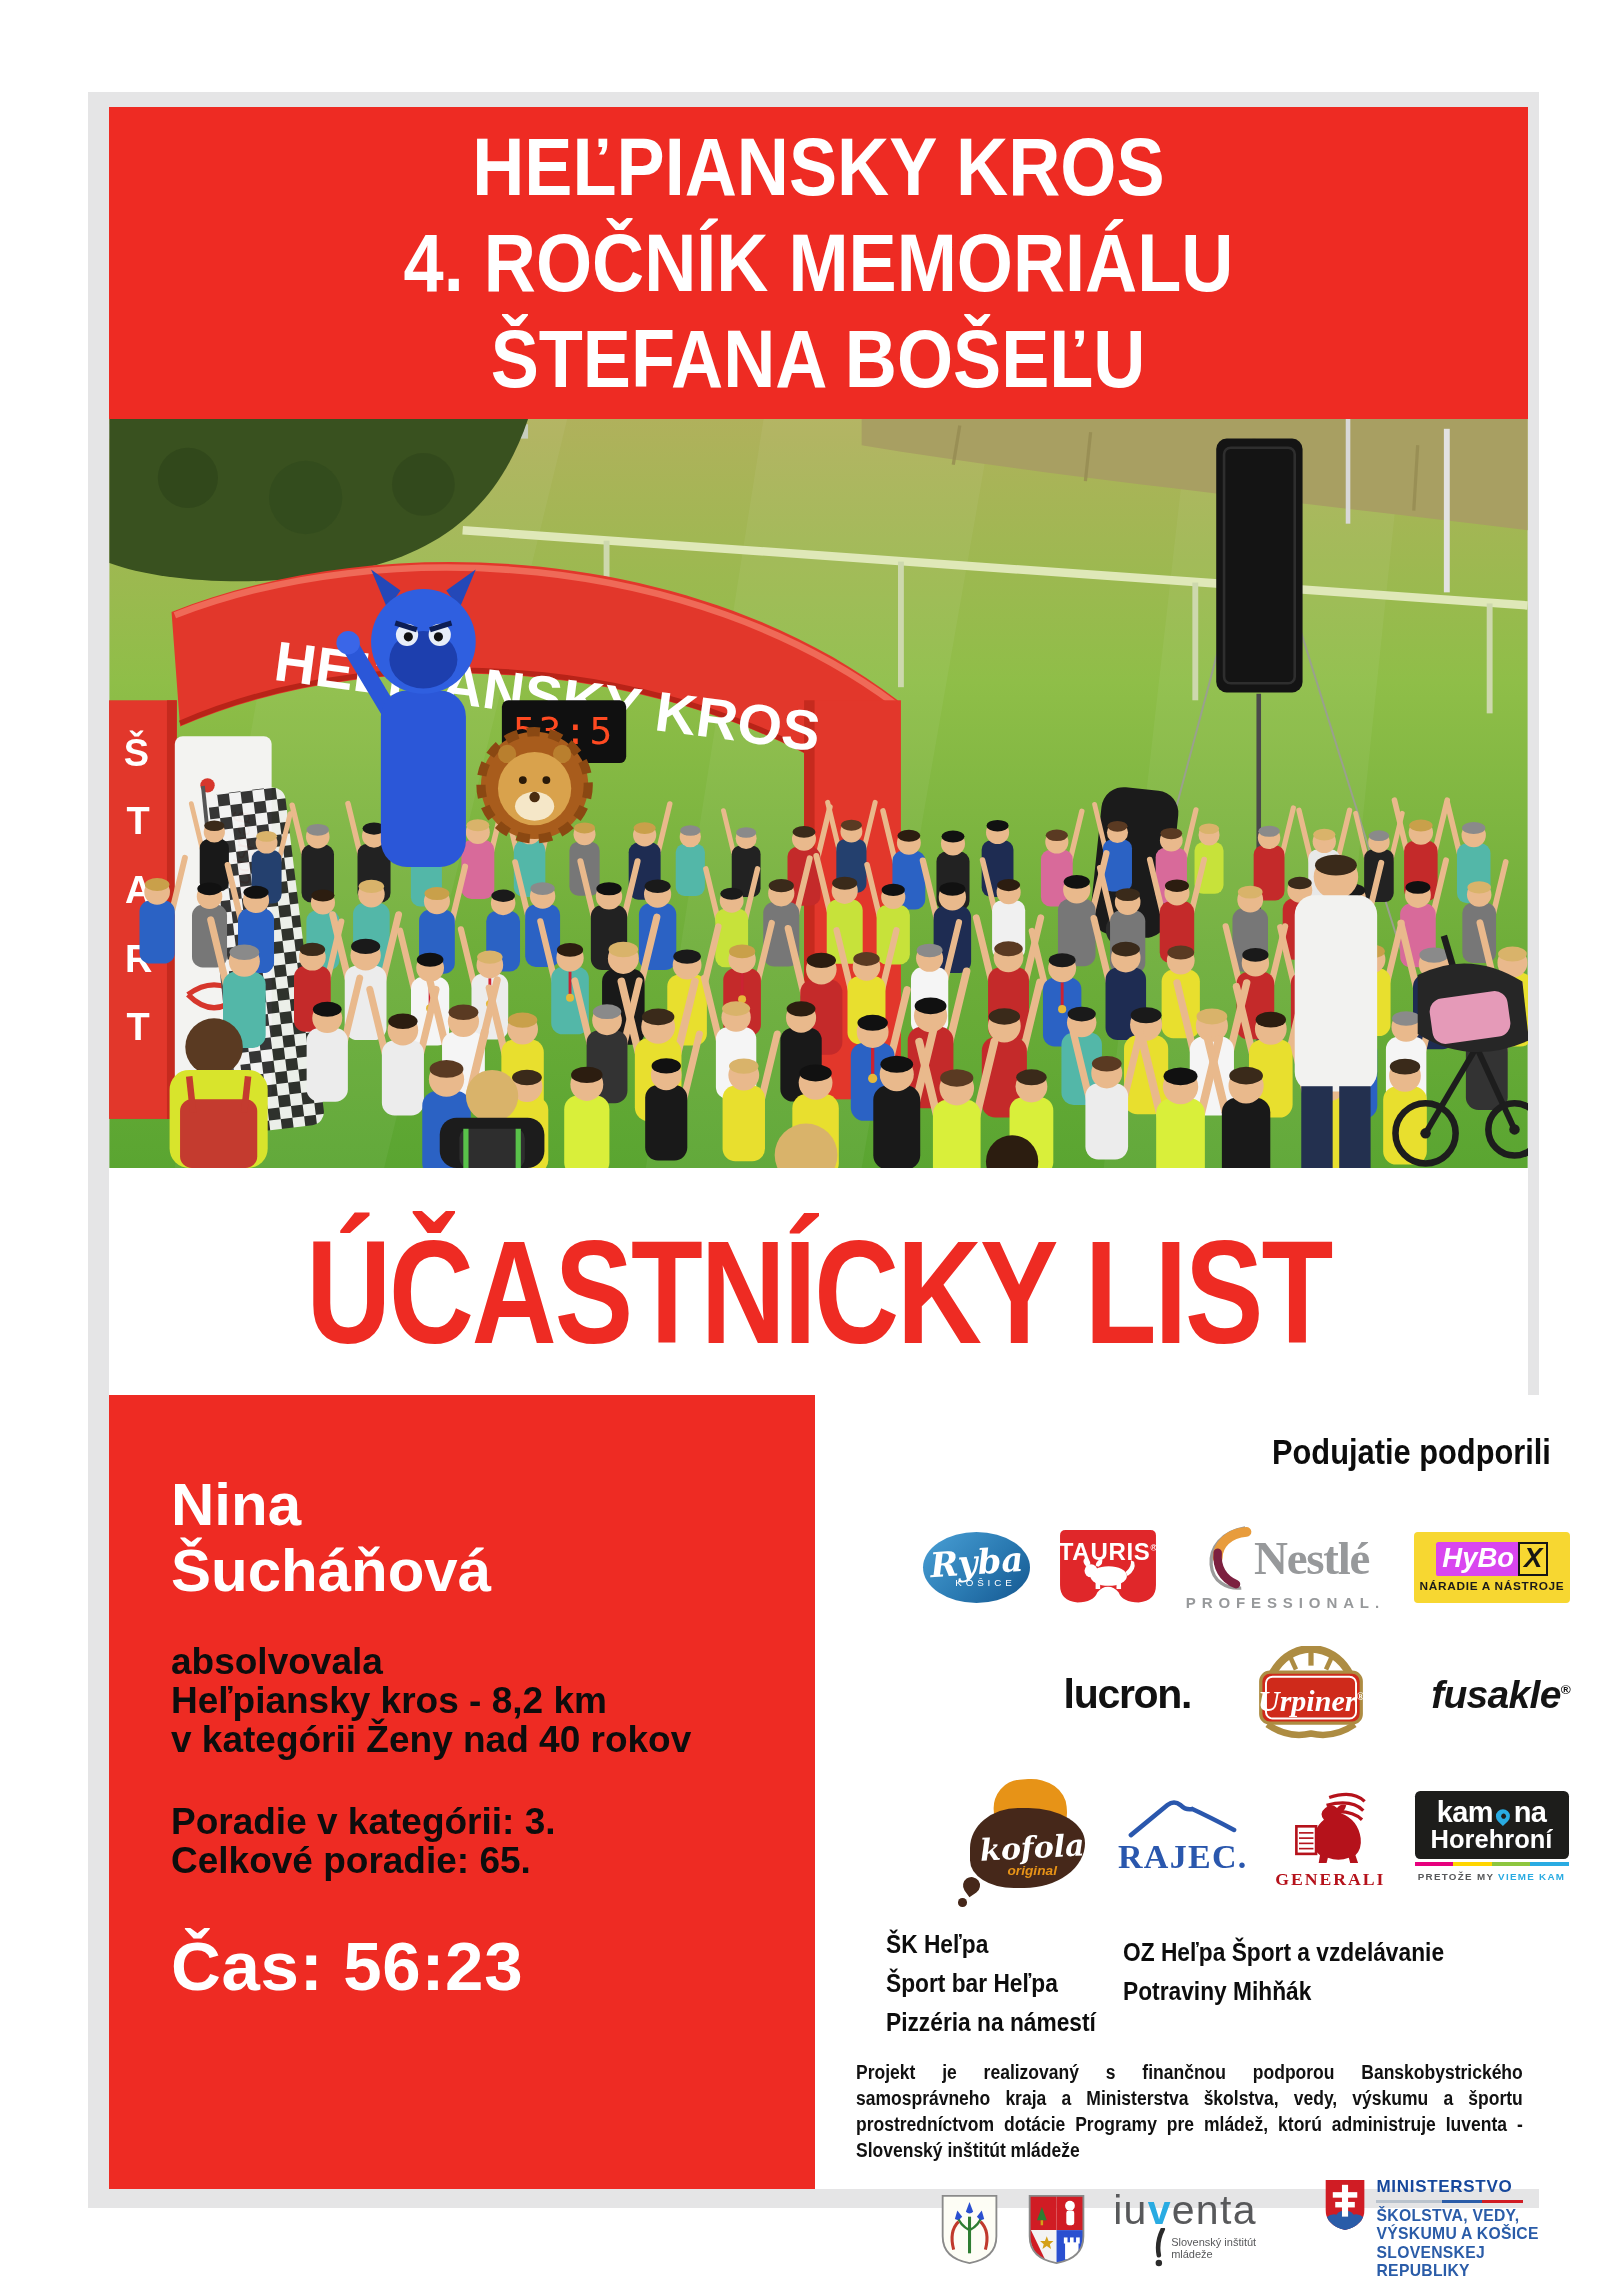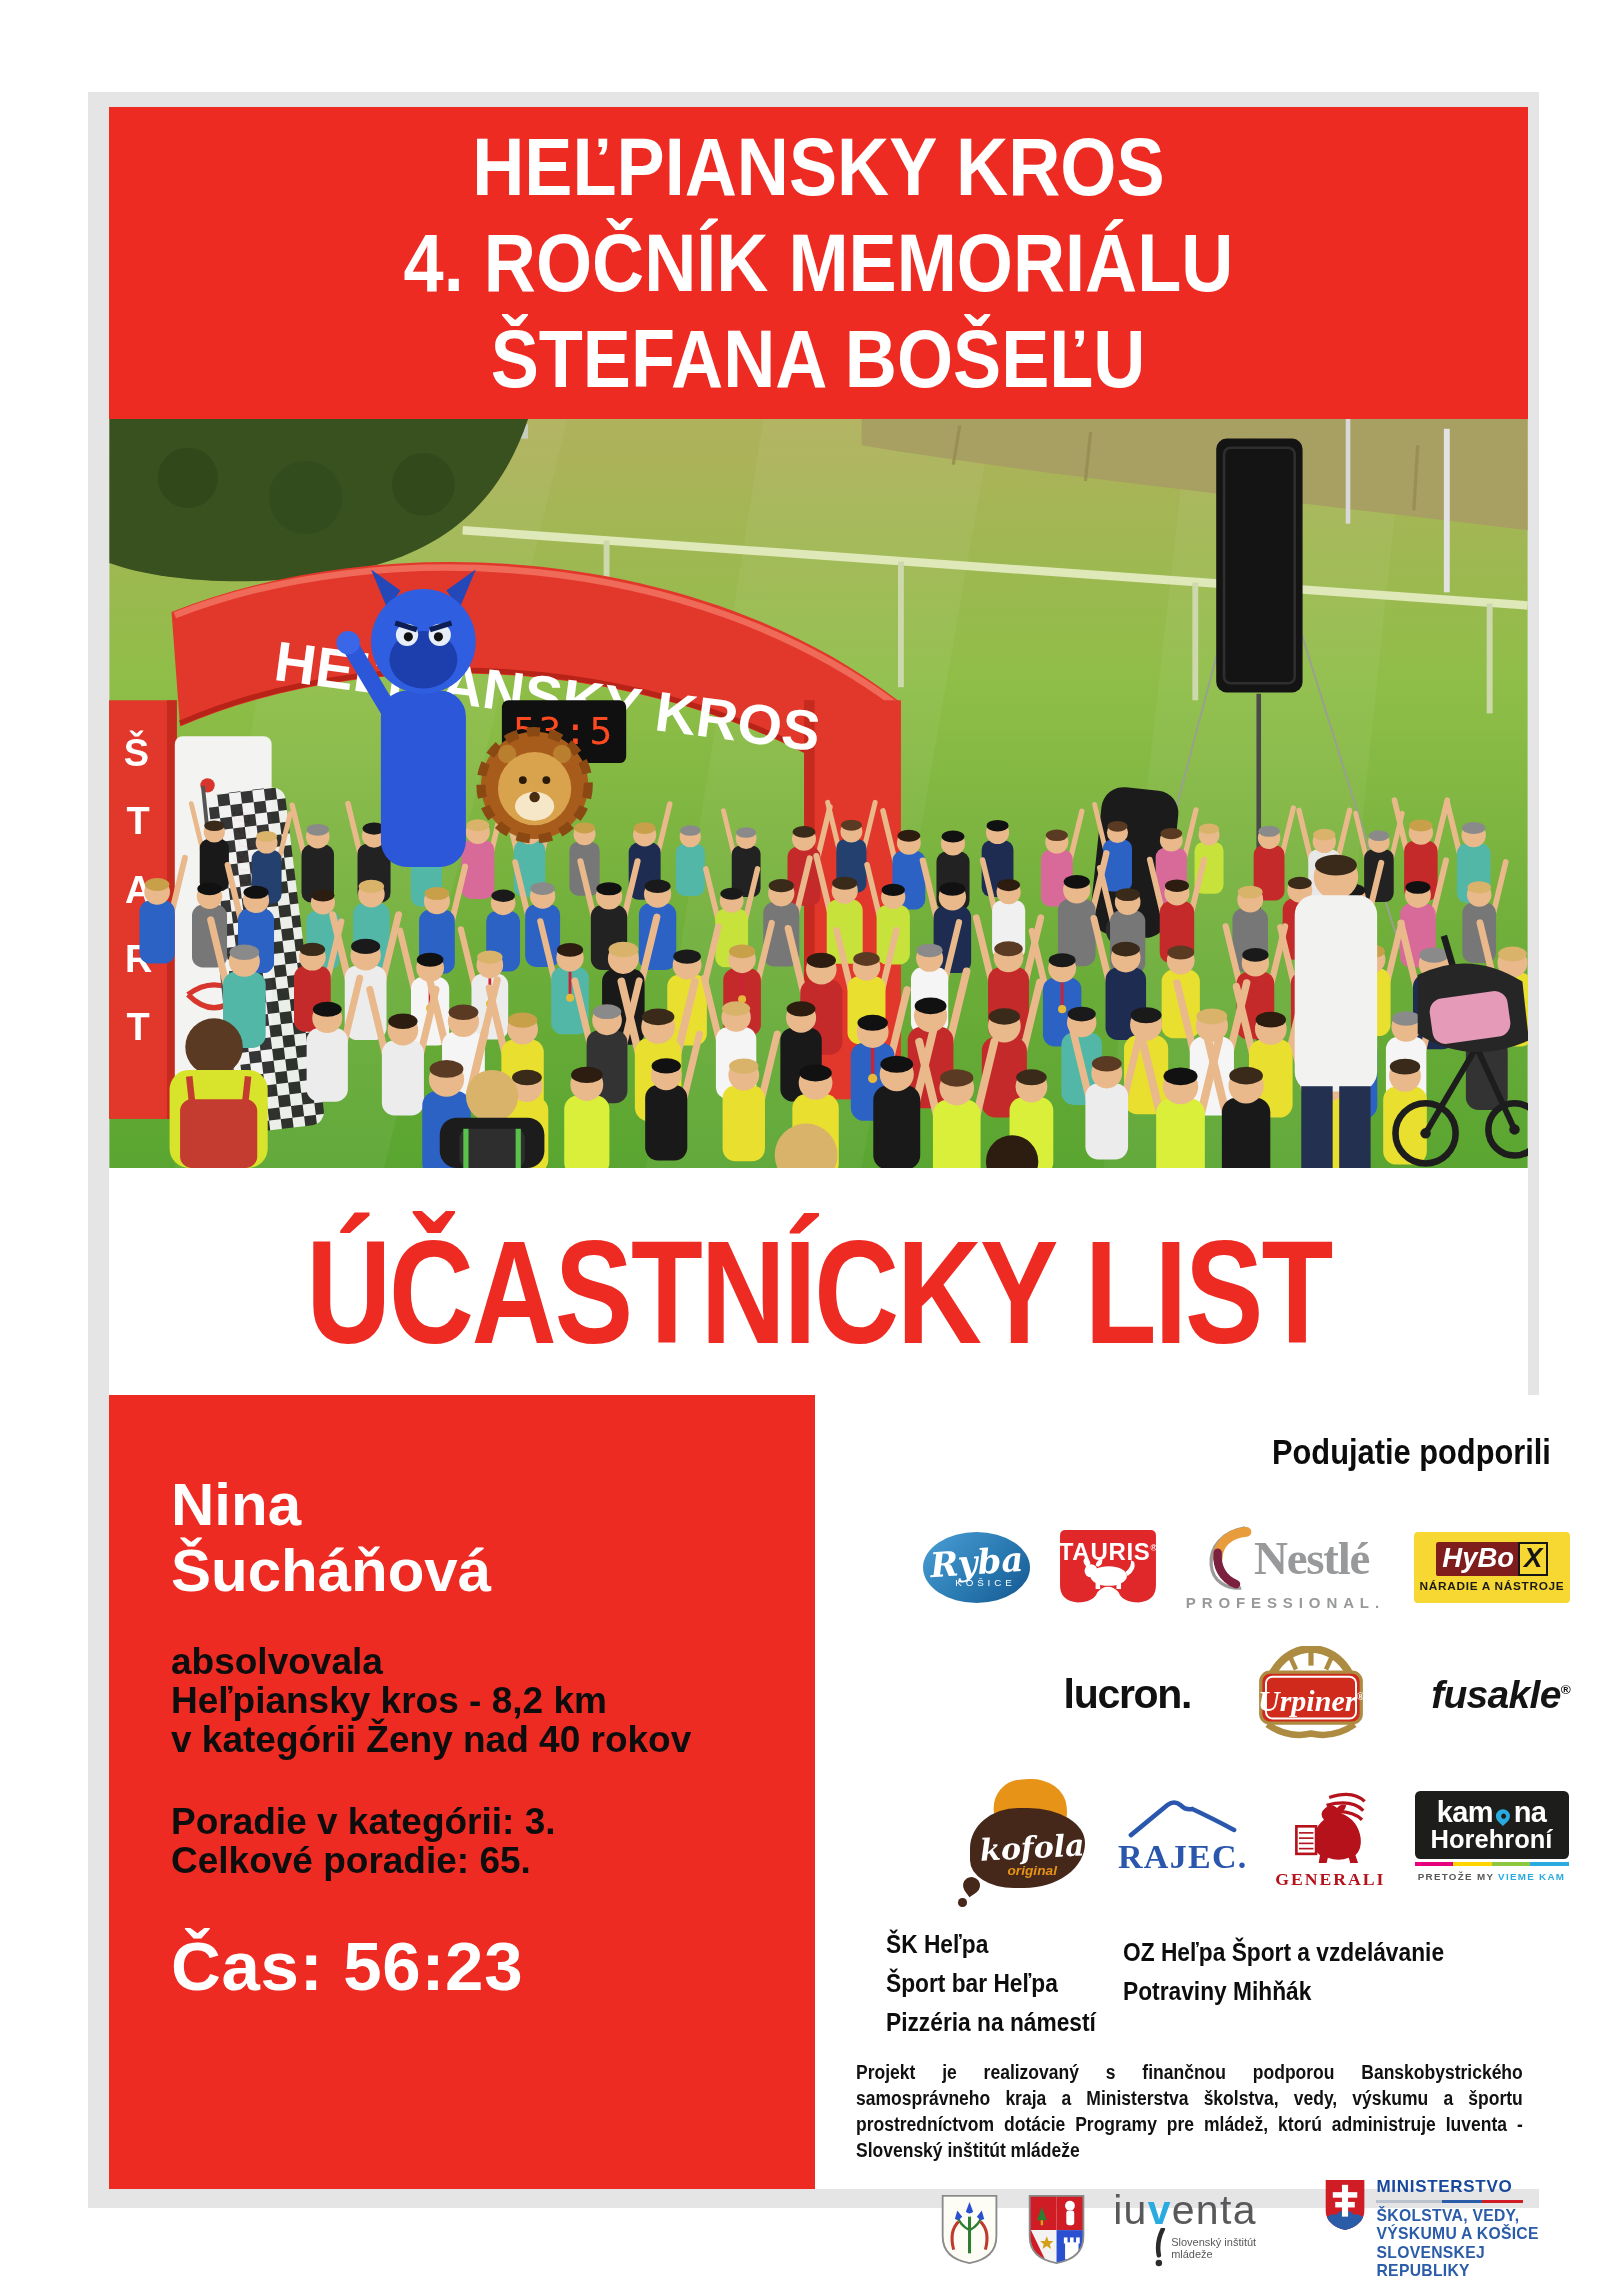--- a/index.html
+++ b/index.html
@@ -54,21 +54,21 @@
   .tauris-text{position:absolute;left:0;top:9.2px;width:100%;text-align:center;color:#fff;
                font-weight:bold;font-size:24px;letter-spacing:0.7px;}
   .nestle{display:flex;flex-direction:column;align-items:center;}
   .nestle-top{display:flex;align-items:center;gap:1.3px;}
   .nestle-name{font-family:"Liberation Serif","DejaVu Serif",serif;font-weight:bold;
                font-size:47px;color:var(--nestle_text);letter-spacing:-1.3px;}
   .nestle-sub{font-size:15px;letter-spacing:5.9px;color:var(--nestle_text);margin-top:2.6px;font-weight:bold;}
   .hybox{width:156px;height:71px;background:var(--hybox);border-radius:3.9px;
          display:flex;flex-direction:column;align-items:center;justify-content:center;gap:3.9px;}
   .hybox-top{display:flex;align-items:stretch;}
-  .hybox-black{background:#7f1d1d;color:#fff;font-weight:bold;font-style:italic;
+  .hybox-black{background:#d946ef;color:#fff;font-weight:bold;font-style:italic;
                font-size:27.5px;line-height:1;padding:2.6px 3.9px 3.9px 6.5px;border-radius:2.6px 0 0 2.6px;}
   .hybox-x{background:var(--hybox);border:2.6px solid #151515;color:#151515;font-weight:bold;font-style:italic;
            font-size:27.5px;line-height:1;padding:0 3.9px 1.3px 3.9px;display:flex;align-items:center;}
   .hybox-sub{font-size:11.8px;font-weight:bold;color:#1a1a1a;letter-spacing:0.7px;}
   .lucron{font-size:41px;font-weight:900;color:#111;letter-spacing:-1.3px;}
   .urpiner{position:relative;width:124px;height:98px;}
   .urpiner-text{position:absolute;left:0;top:38px;width:100%;text-align:center;color:#fff;
                 font-family:"Liberation Serif","DejaVu Serif",serif;font-weight:bold;font-style:italic;font-size:30px;}
   .fusakle{font-size:39px;font-weight:900;font-style:italic;color:#141414;letter-spacing:-0.7px;}
   .reg{font-size:.35em;vertical-align:super;font-style:normal;}

